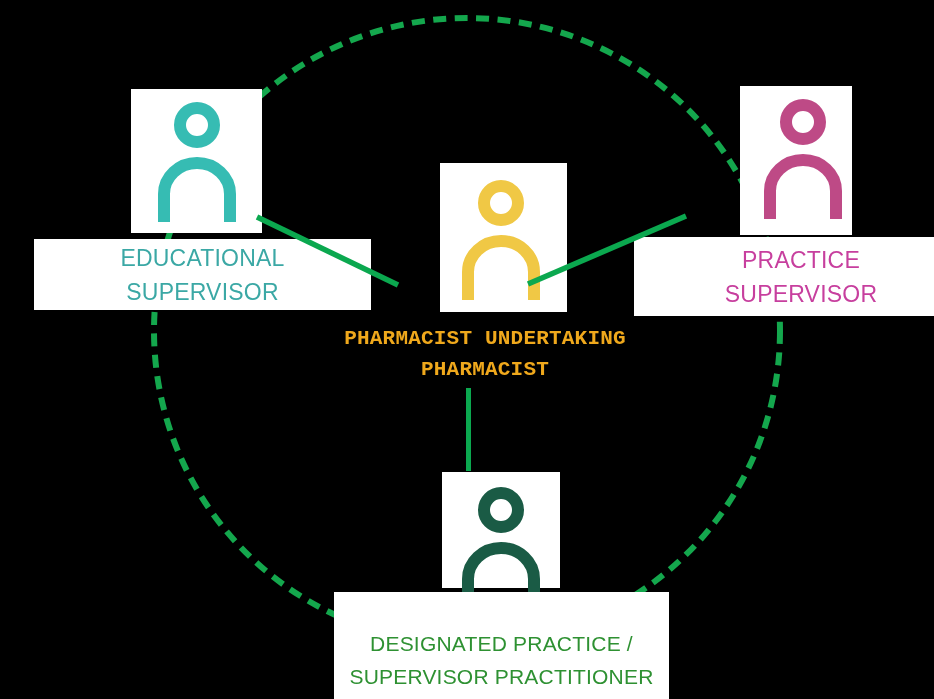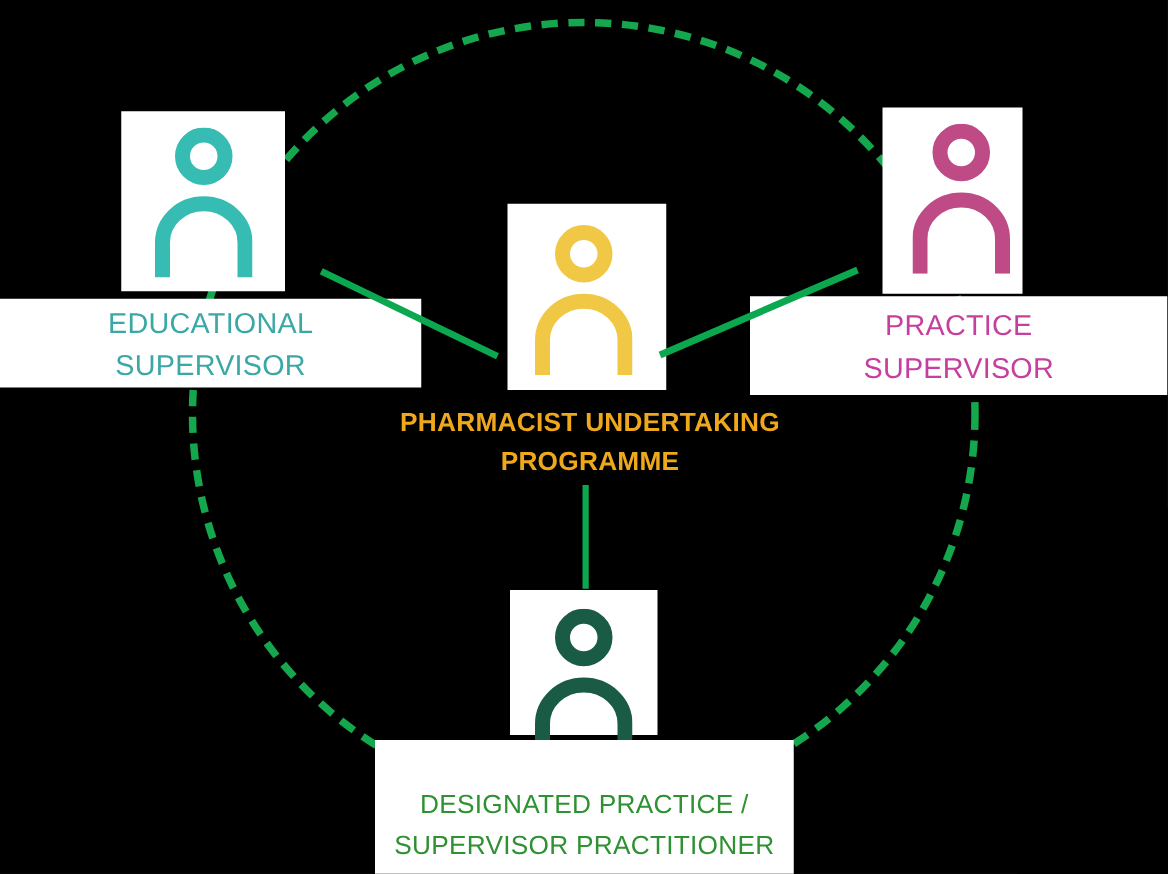--- a/index.html
+++ b/index.html
@@ -16,20 +16,21 @@
   }
   .layer {
     position: absolute;
     left: 0; top: 0;
     width: 934px; height: 699px;
     pointer-events: none;
   }
   .panel {
     position: absolute;
     background: var(--panel, #fff);
+    margin-left: 34px;
   }
   .person {
     position: absolute;
     display: block;
   }
   .person circle, .person path {
     fill: none;
     stroke: currentColor;
     stroke-width: 12;
   }
@@ -55,21 +56,21 @@
   .prac-label  { color: var(--pink_text);  font-size: 23px; line-height: 34px; }
   .dmp-label   { color: var(--green_text); font-size: 21px; line-height: 33px; padding-top: 20px; }
   .pharm-label { color: var(--gold_text);  font-size: 21px; line-height: 31px; font-weight: bold; }
 
   
   .edu-icon-box   { left: 97px;  top: 89px;  width: 131px; height: 144px; }
   .edu-strip      { left: 0;     top: 239px; width: 337px; height: 71px;  }
   .prac-icon-box  { left: 706px; top: 86px;  width: 112px; height: 149px; }
   .prac-strip     { left: 600px; top: 237px; width: 334px; height: 79px;  }
   .pharm-icon-box { left: 406px; top: 163px; width: 127px; height: 149px; }
-  .pharm-text     { left: 292px; top: 321px; width: 360px; height: 66px;  }
+  .pharm-text     { left: 305px; top: 321px; width: 360px; height: 66px; font-family: Liberation Mono, monospace;  }
   .dmp-icon-box   { left: 408px; top: 472px; width: 118px; height: 116px; overflow: visible; }
   .dmp-strip      { left: 300px; top: 592px; width: 335px; height: 96px;  }
 </style>
 </head>
 <body>
 
 <div class="stage">
 
   <svg class="layer" viewBox="0 0 934 699">
     <circle cx="467" cy="331" r="313" style="fill:none; stroke:var(--dash_green); stroke-width:6; stroke-dasharray:13 8.5;"></circle>
@@ -98,21 +99,21 @@
   </div>
 
   <div class="panel pharm-icon-box">
     <svg class="person pharm-icon" style="left:21.5px; top:17px;" width="78" height="120" viewBox="0 0 78 120">
       <circle cx="39" cy="23" r="17"></circle>
       <path d="M6 120 V92 A33 31 0 0 1 72 92 V120"></path>
     </svg>
   </div>
   <div class="label pharm-text pharm-label">
     <span>PHARMACIST UNDERTAKING</span>
-    <span>PROGRAMME</span>
+    <span>PHARMACIST</span>
   </div>
 
   <div class="panel dmp-icon-box">
     <svg class="person dmp-icon" style="left:20px; top:15px;" width="78" height="120" viewBox="0 0 78 120">
       <circle cx="39" cy="23" r="17"></circle>
       <path d="M6 120 V92 A33 31 0 0 1 72 92 V120"></path>
     </svg>
   </div>
   <div class="panel label dmp-strip dmp-label">
     <span>DESIGNATED PRACTICE /</span>

